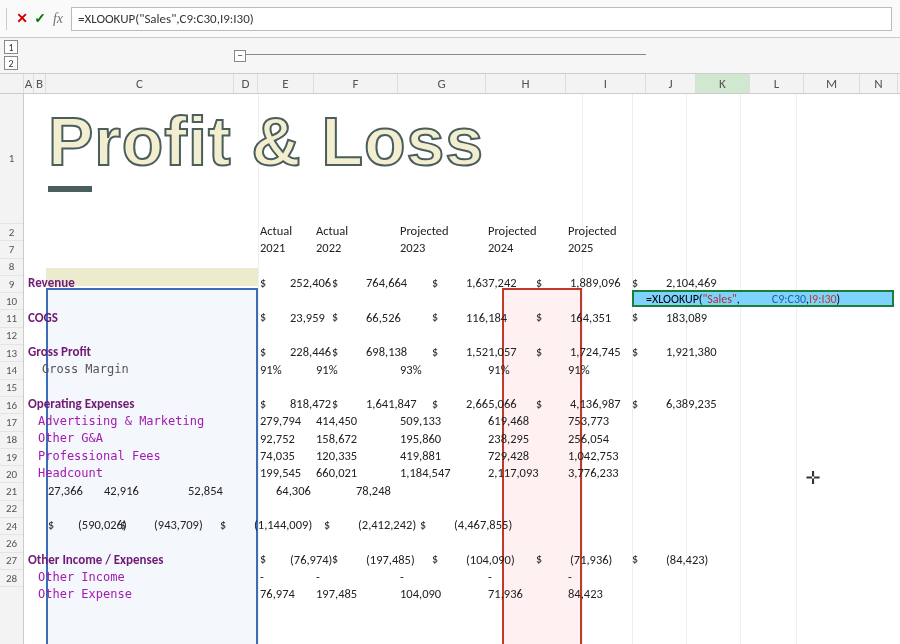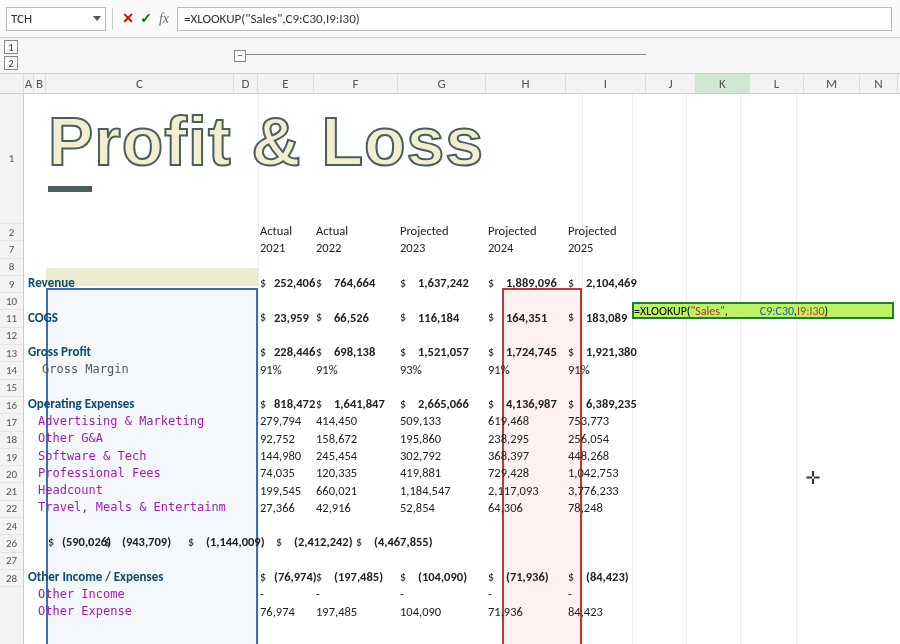--- a/index.html
+++ b/index.html
@@ -104,64 +104,60 @@
     color:#f3eecf;
     -webkit-text-stroke: 2px #4a5e5e;
     letter-spacing:1px;
   }
   .title-under { position:absolute; left:24px; top:92px; width:44px; height:6px; background:#4a5e5e; }
   
   .tbl { position:absolute; left:0; top:128px; right:0; }
   .tr { height:17.3px; display:flex; align-items:center; position:relative; }
   .cell { height:17.3px; display:flex; align-items:center; }
   .cell.lbl { width:212px; padding-left:4px; font-size:13px; }
-  .cell.lbl.bold { font-weight:bold; color:#0c4a6e; }
+  .cell.lbl.bold { font-weight:bold; color:#701a75; }
   .cell.lbl.sub { font-family: Consolas, monospace; font-size:12px; color:#a21caf; padding-left:14px; }
   .cell.lbl.sub2 { font-family: Consolas, monospace; font-size:12px; color:#555; padding-left:18px; }
   .dol { width:18px; text-align:right; padding-right:2px; font-size:12px; color:#222; }
   .num { text-align:right; font-size:12.5px; color:#222; padding-right:4px; }
-  .num.bold { font-weight:bold; }
+  .num.bold { font-weight:normal;margin-left:16px; }
   .cD { width:24px; }
   .cE { width:56px; }
   .cF { width:84px; }
   .cG { width:88px; }
   .cH { width:80px; }
   .cI { width:80px; }
   
   .yearhdr-bg { position:absolute; left:22px; top:174px; width:212px; height:18px; background:#ecebce; }
   
   .csel { position:absolute; left:22px; top:194px; width:212px; bottom:0; background:rgba(210,225,245,0.25); border-left:2px solid #3b6fb5; border-right:2px solid #3b6fb5; }
   .csel-top { position:absolute; left:22px; top:194px; width:212px; height:2px; background:#3b6fb5; }
   
   .isel { position:absolute; left:478px; top:194px; width:80px; bottom:0; background:rgba(255,200,200,0.25); border-left:2px solid #c0392b; border-right:2px solid #c0392b; }
   .isel-top { position:absolute; left:478px; top:194px; width:80px; height:2px; background:#c0392b; }
   
   .active-cell {
-    position:absolute; left:608px; top:208px; width:262px; height:17px;
-    border:2px solid #1a7f37; background:#bef264;
-    display:flex; align-items:center; padding:0 0;
+    position:absolute; left:608px; top:196px; width:262px; height:17px;
+    border:2px solid #1a7f37; background:#7dd3fc;
+    display:flex; align-items:center; padding:0 12px;
     font-size:12px;
   }
   .f-black { color:#000; }
   .f-red { color:#c0392b; }
   .f-str { color:#b03030; }
   .f-blue { color:#1e5fa8;margin-left:32px; }
   .cursor-cross {
     position:absolute; left:780px; top:375px; width:18px; height:18px;
     color:#333; font-size:18px; display:flex;align-items:center;justify-content:center;
   }
 </style>
 </head>
 <body>
 
 <div class="fbar">
-  <div class="namebox">
-    <span>TCH</span>
-    <span class="nb-drop"></span>
-  </div>
   <div class="vsep"></div>
   <div class="fbar-btn red">✕</div>
   <div class="fbar-btn green">✓</div>
   <div class="fbar-btn fx">fx</div>
   <div class="formula-input">
     <span>=XLOOKUP("Sales",C9:C30,I9:I30)</span>
   </div>
 </div>
 
 <div class="outline">
@@ -344,48 +340,38 @@
           <div class="tr">
             <div class="cell lbl sub">Other G&amp;A</div>
             <div class="cell cD"></div>
             <div class="cell num cE">92,752</div>
             <div class="cell num cF">158,672</div>
             <div class="cell num cG">195,860</div>
             <div class="cell num cH">238,295</div>
             <div class="cell num cI">256,054</div>
           </div>
           <div class="tr">
-            <div class="cell lbl sub">Software &amp; Tech</div>
-            <div class="cell cD"></div>
-            <div class="cell num cE">144,980</div>
-            <div class="cell num cF">245,454</div>
-            <div class="cell num cG">302,792</div>
-            <div class="cell num cH">368,397</div>
-            <div class="cell num cI">448,268</div>
-          </div>
-          <div class="tr">
             <div class="cell lbl sub">Professional Fees</div>
             <div class="cell cD"></div>
             <div class="cell num cE">74,035</div>
             <div class="cell num cF">120,335</div>
             <div class="cell num cG">419,881</div>
             <div class="cell num cH">729,428</div>
             <div class="cell num cI">1,042,753</div>
           </div>
           <div class="tr">
             <div class="cell lbl sub">Headcount</div>
             <div class="cell cD"></div>
             <div class="cell num cE">199,545</div>
             <div class="cell num cF">660,021</div>
             <div class="cell num cG">1,184,547</div>
             <div class="cell num cH">2,117,093</div>
             <div class="cell num cI">3,776,233</div>
           </div>
           <div class="tr">
-            <div class="cell lbl sub">Travel, Meals &amp; Entertainm</div>
             <div class="cell cD"></div>
             <div class="cell num cE">27,366</div>
             <div class="cell num cF">42,916</div>
             <div class="cell num cG">52,854</div>
             <div class="cell num cH">64,306</div>
             <div class="cell num cI">78,248</div>
           </div>
           <div class="tr"></div>
           <div class="tr">
             <div class="cell cD"></div>

